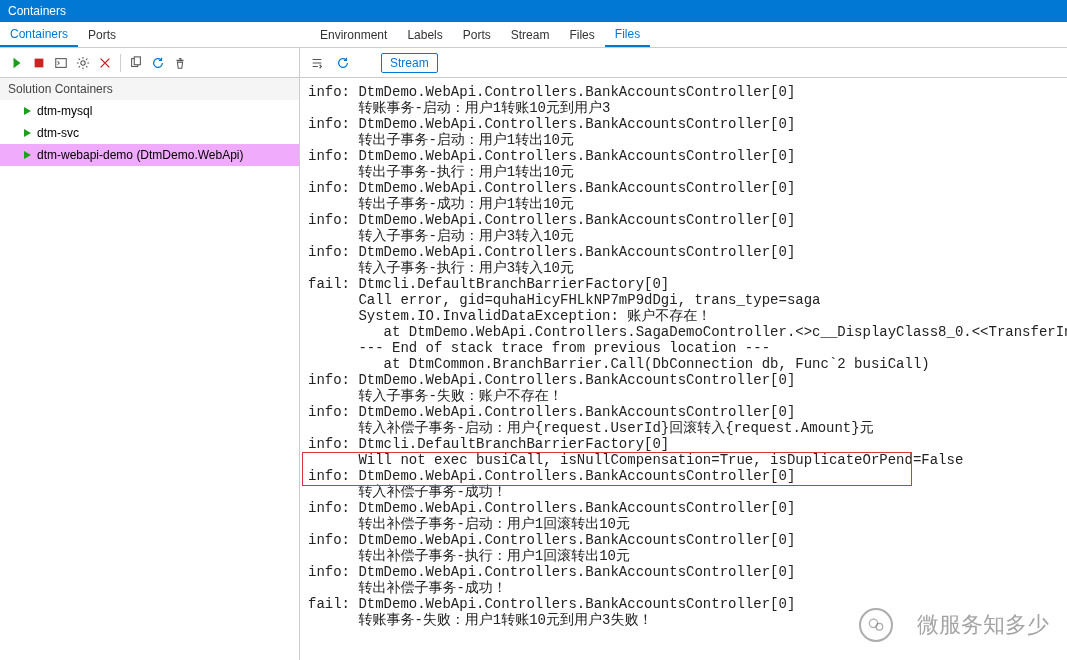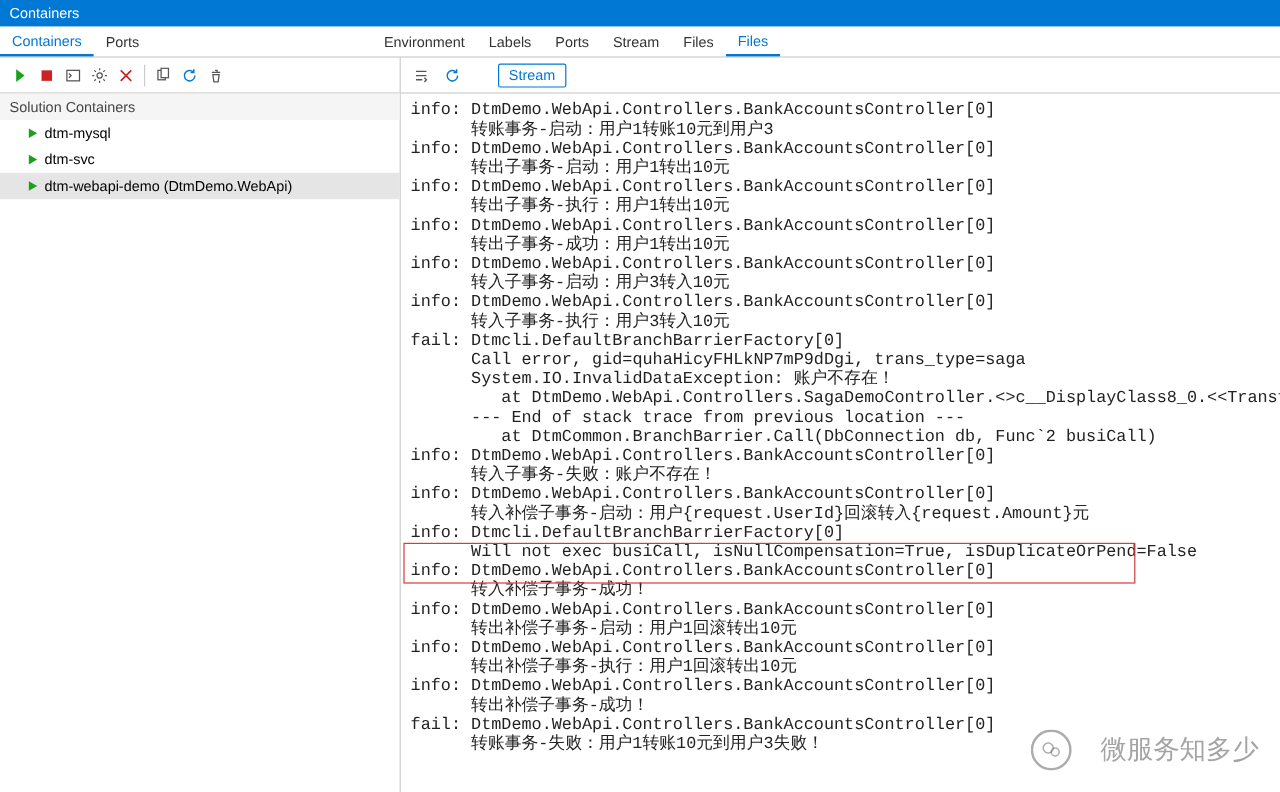--- a/index.html
+++ b/index.html
@@ -5,29 +5,29 @@
 * { box-sizing: border-box; margin: 0; padding: 0; }
 body { font-family: "Segoe UI", Tahoma, sans-serif; font-size: 12px; background: #fff; width: 1067px; height: 660px; overflow: hidden; position: relative; }
 .titlebar { background: #0078d4; color: #fff; height: 22px; display: flex; align-items: center; padding: 0 8px; font-size: 12px; }
 .tabs-row { height: 26px; border-bottom: 1px solid #ccc; display: flex; align-items: stretch; }
 .left-tabs, .right-tabs { display: flex; align-items: stretch; }
 .left-tabs { width: 300px; }
 .right-tabs { flex: 1; padding-left: 10px; }
 .tab { padding: 0 10px; display: flex; align-items: center; cursor: pointer; color: #333; }
 .tab.active { color: #0078d4; border-bottom: 2px solid #0078d4; }
 .main { display: flex; height: 612px; }
-.left-pane { width: 334px; border-right: 1px solid #ccc; display: flex; flex-direction: column; }
+.left-pane { width: 300px; border-right: 1px solid #ccc; display: flex; flex-direction: column; }
 .right-pane { flex: 1; display: flex; flex-direction: column; overflow: hidden; }
 .toolbar { height: 30px; border-bottom: 1px solid #ccc; display: flex; align-items: center; padding: 0 6px; gap: 0; }
 .tool-btn { width: 22px; height: 22px; display: inline-flex; align-items: center; justify-content: center; cursor: pointer; border-radius: 2px; }
 .tool-sep { width: 1px; height: 18px; background: #ccc; margin: 0 4px; }
 .section-header { padding: 4px 8px; color: #444; background: #f5f5f5; }
 .container-list { flex: 1; }
 .container-item { display: flex; align-items: center; padding: 4px 24px; gap: 6px; cursor: pointer; }
-.container-item.selected { background: #e5e5e5; }
+.container-item.selected { background: #f0abfc; }
 .play-dot { width: 0; height: 0; border-left: 7px solid #1ba01b; border-top: 4px solid transparent; border-bottom: 4px solid transparent; }
 .log-toolbar { height: 30px; border-bottom: 1px solid #ccc; display: flex; align-items: center; padding: 0 6px; gap: 4px; }
 .stream-btn { border: 1px solid #0078d4; color: #0078d4; background: #fff; padding: 2px 8px; font-size: 12px; cursor: pointer; border-radius: 2px; margin-left: 23px; }
 .log-area { flex: 1; overflow: auto; padding: 6px 8px; font-family: Consolas, "Courier New", monospace; font-size: 14px; line-height: 16px; white-space: pre; color: #222; position: relative; }
 .hl-box { position: absolute; border: 1px solid #d43c3c; pointer-events: none; }
 .watermark { position: absolute; right: 18px; bottom: 18px; display: flex; align-items: center; gap: 24px; color: rgba(90,90,90,0.55); font-size: 22px; font-family: "Microsoft YaHei", sans-serif; pointer-events: none; }
 .wm-circle { width: 34px; height: 34px; border: 2px solid rgba(90,90,90,0.5); border-radius: 50%; display: flex; align-items: center; justify-content: center; }
 .icon-svg { width: 14px; height: 14px; }
 </style>
 </head>

